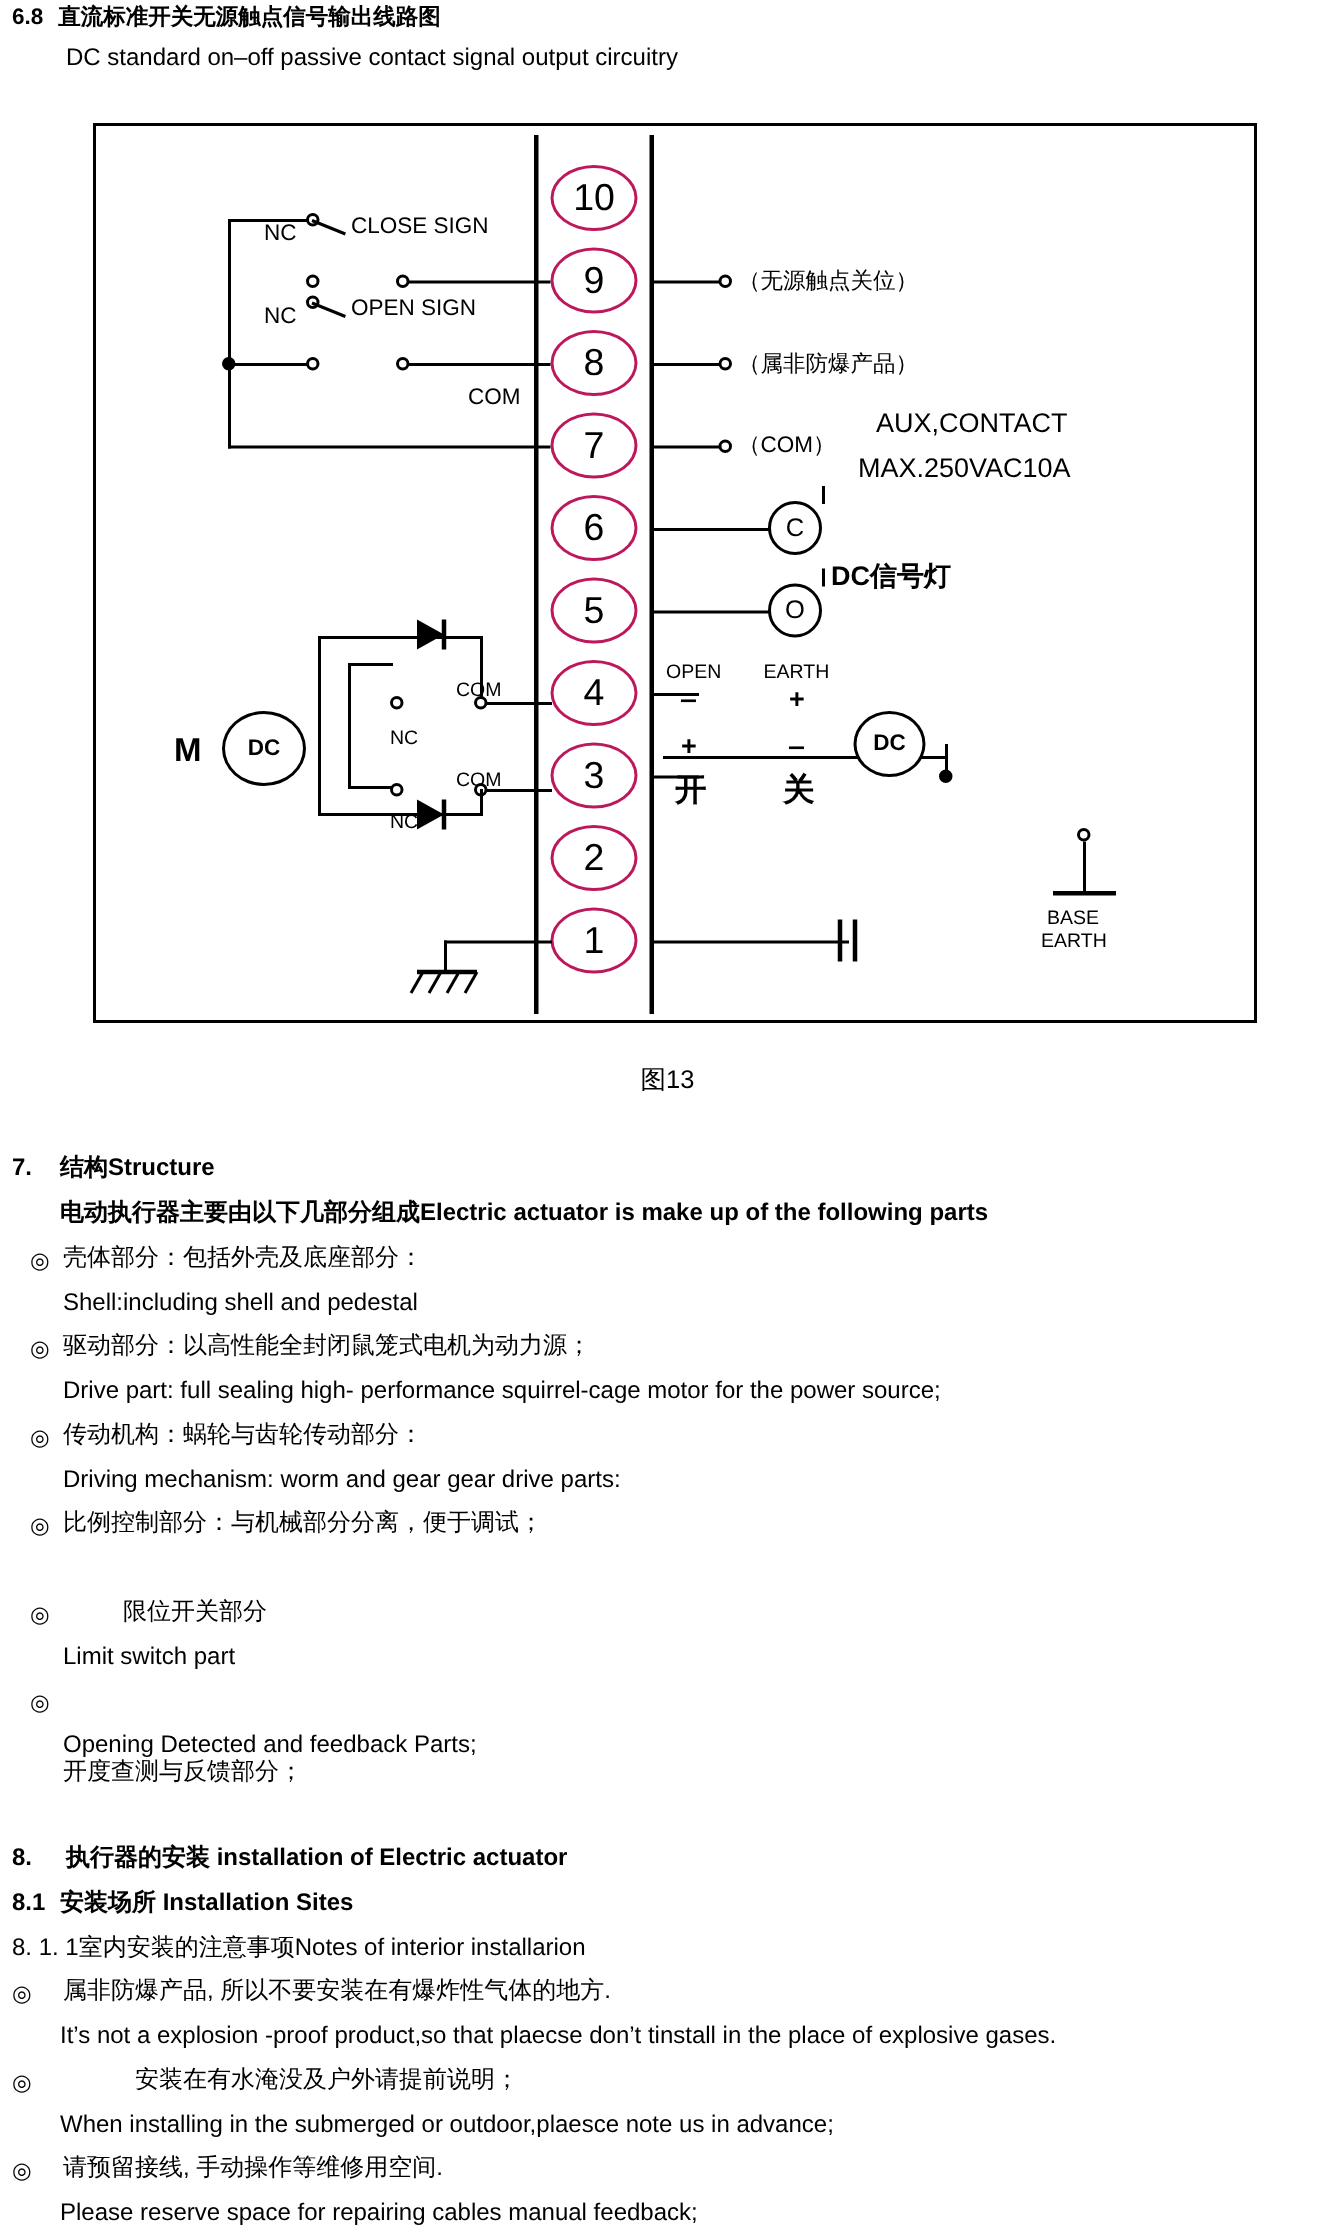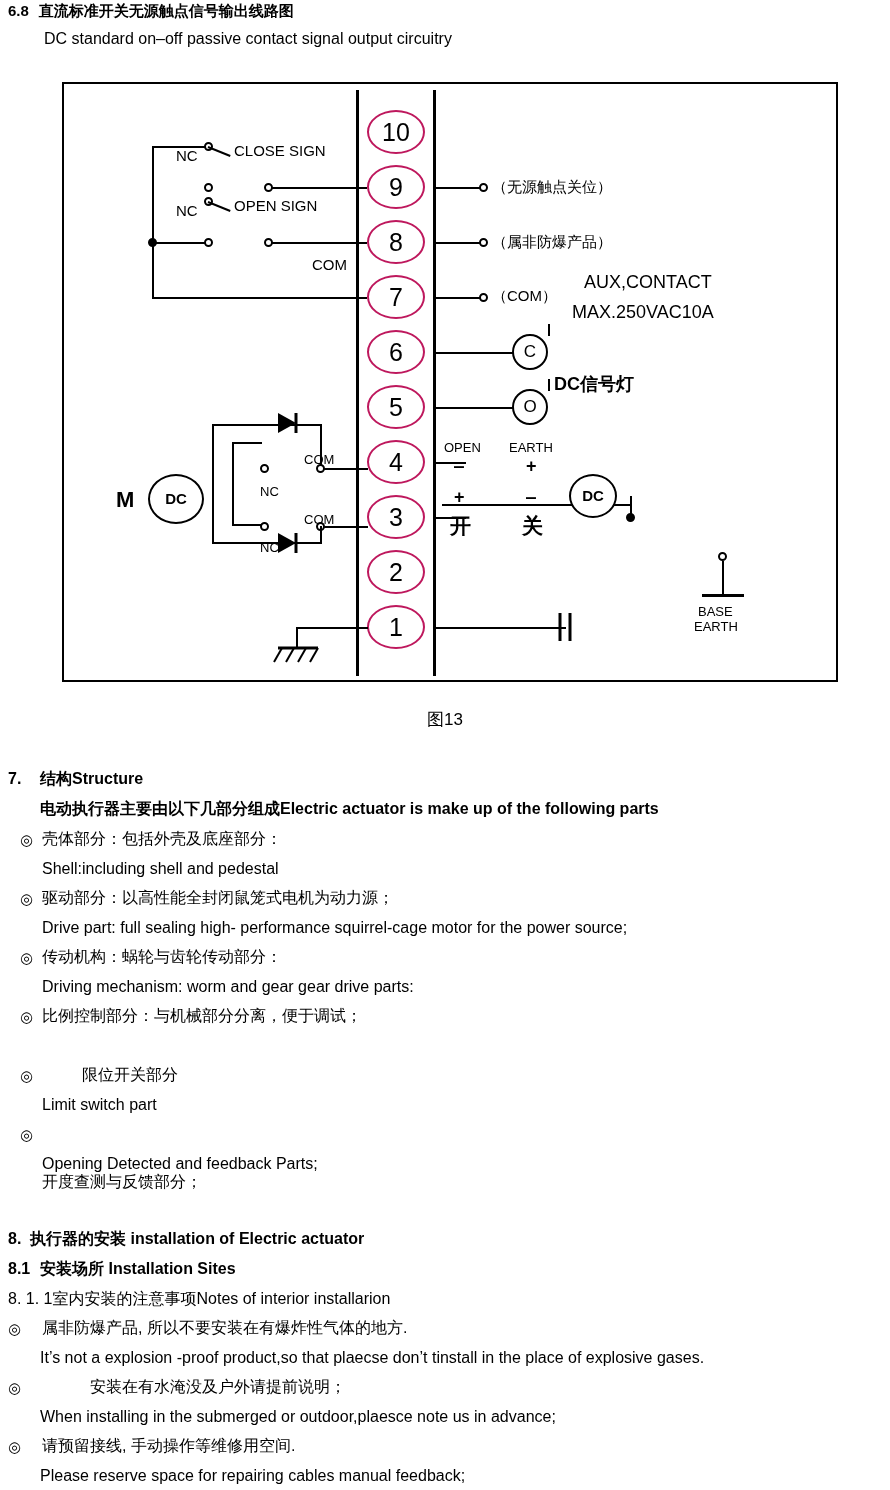--- a/index.html
+++ b/index.html
@@ -293,21 +293,21 @@
 
   <div class="bullet" style="left:20px; top:1067px;">◎</div>
   <div class="blk" style="left:42px; top:1067px;margin-left:40px;">限位开关部分</div>
   <div class="blk" style="left:42px; top:1097px;">Limit switch part</div>
 
   <div class="bullet" style="left:20px; top:1126px;">◎</div>
   <div class="blk" style="left:42px; top:1126px;margin-top:48px;">开度查测与反馈部分；</div>
   <div class="blk" style="left:42px; top:1156px;">Opening  Detected  and  feedback  Parts;</div>
 
   <div class="blk bold" style="left:8px; top:1231px;">8.</div>
-  <div class="blk bold" style="left:30px; top:1231px;">执行器的安装 installation of Electric  actuator</div>
+  <div class="blk bold" style="left:44px; top:1231px;">执行器的安装 installation of Electric  actuator</div>
   <div class="blk bold" style="left:8px; top:1261px;">8.1</div>
   <div class="blk bold" style="left:40px; top:1261px;">安装场所 Installation Sites</div>
   <div class="blk" style="left:8px; top:1291px;">8. 1. 1室内安装的注意事项Notes  of  interior  installarion</div>
 
   <div class="bullet" style="left:8px; top:1320px;">◎</div>
   <div class="blk" style="left:42px; top:1320px;">属非防爆产品, 所以不要安装在有爆炸性气体的地方.</div>
   <div class="blk" style="left:40px; top:1350px;">It’s not  a  explosion -proof product,so that plaecse don’t tinstall in the place of explosive  gases.</div>
 
   <div class="bullet" style="left:8px; top:1379px;">◎</div>
   <div class="blk" style="left:42px; top:1379px;margin-left:48px;">安装在有水淹没及户外请提前说明；</div>

